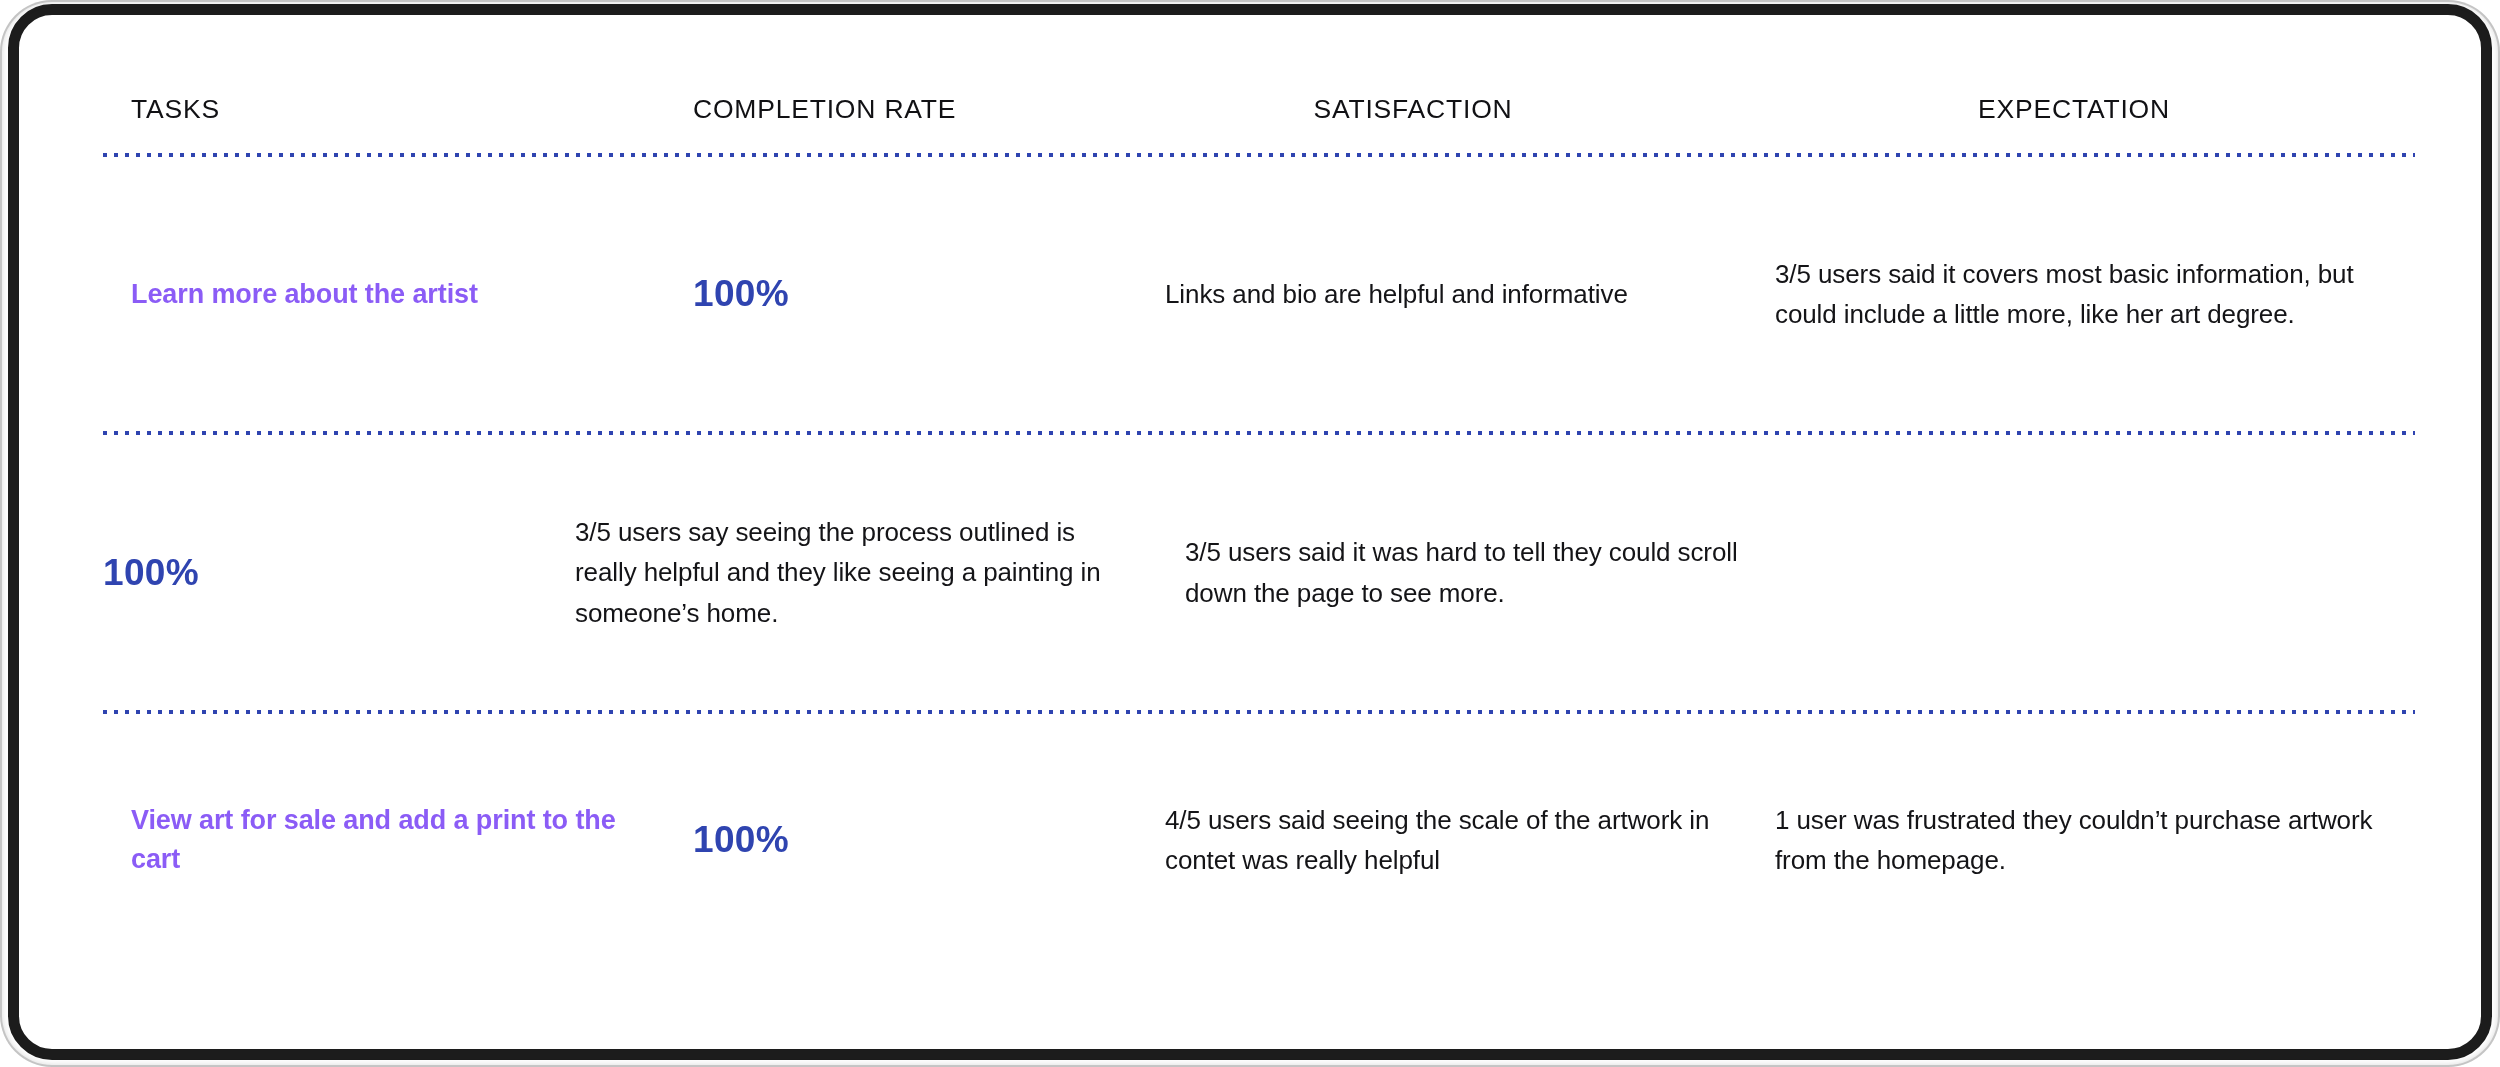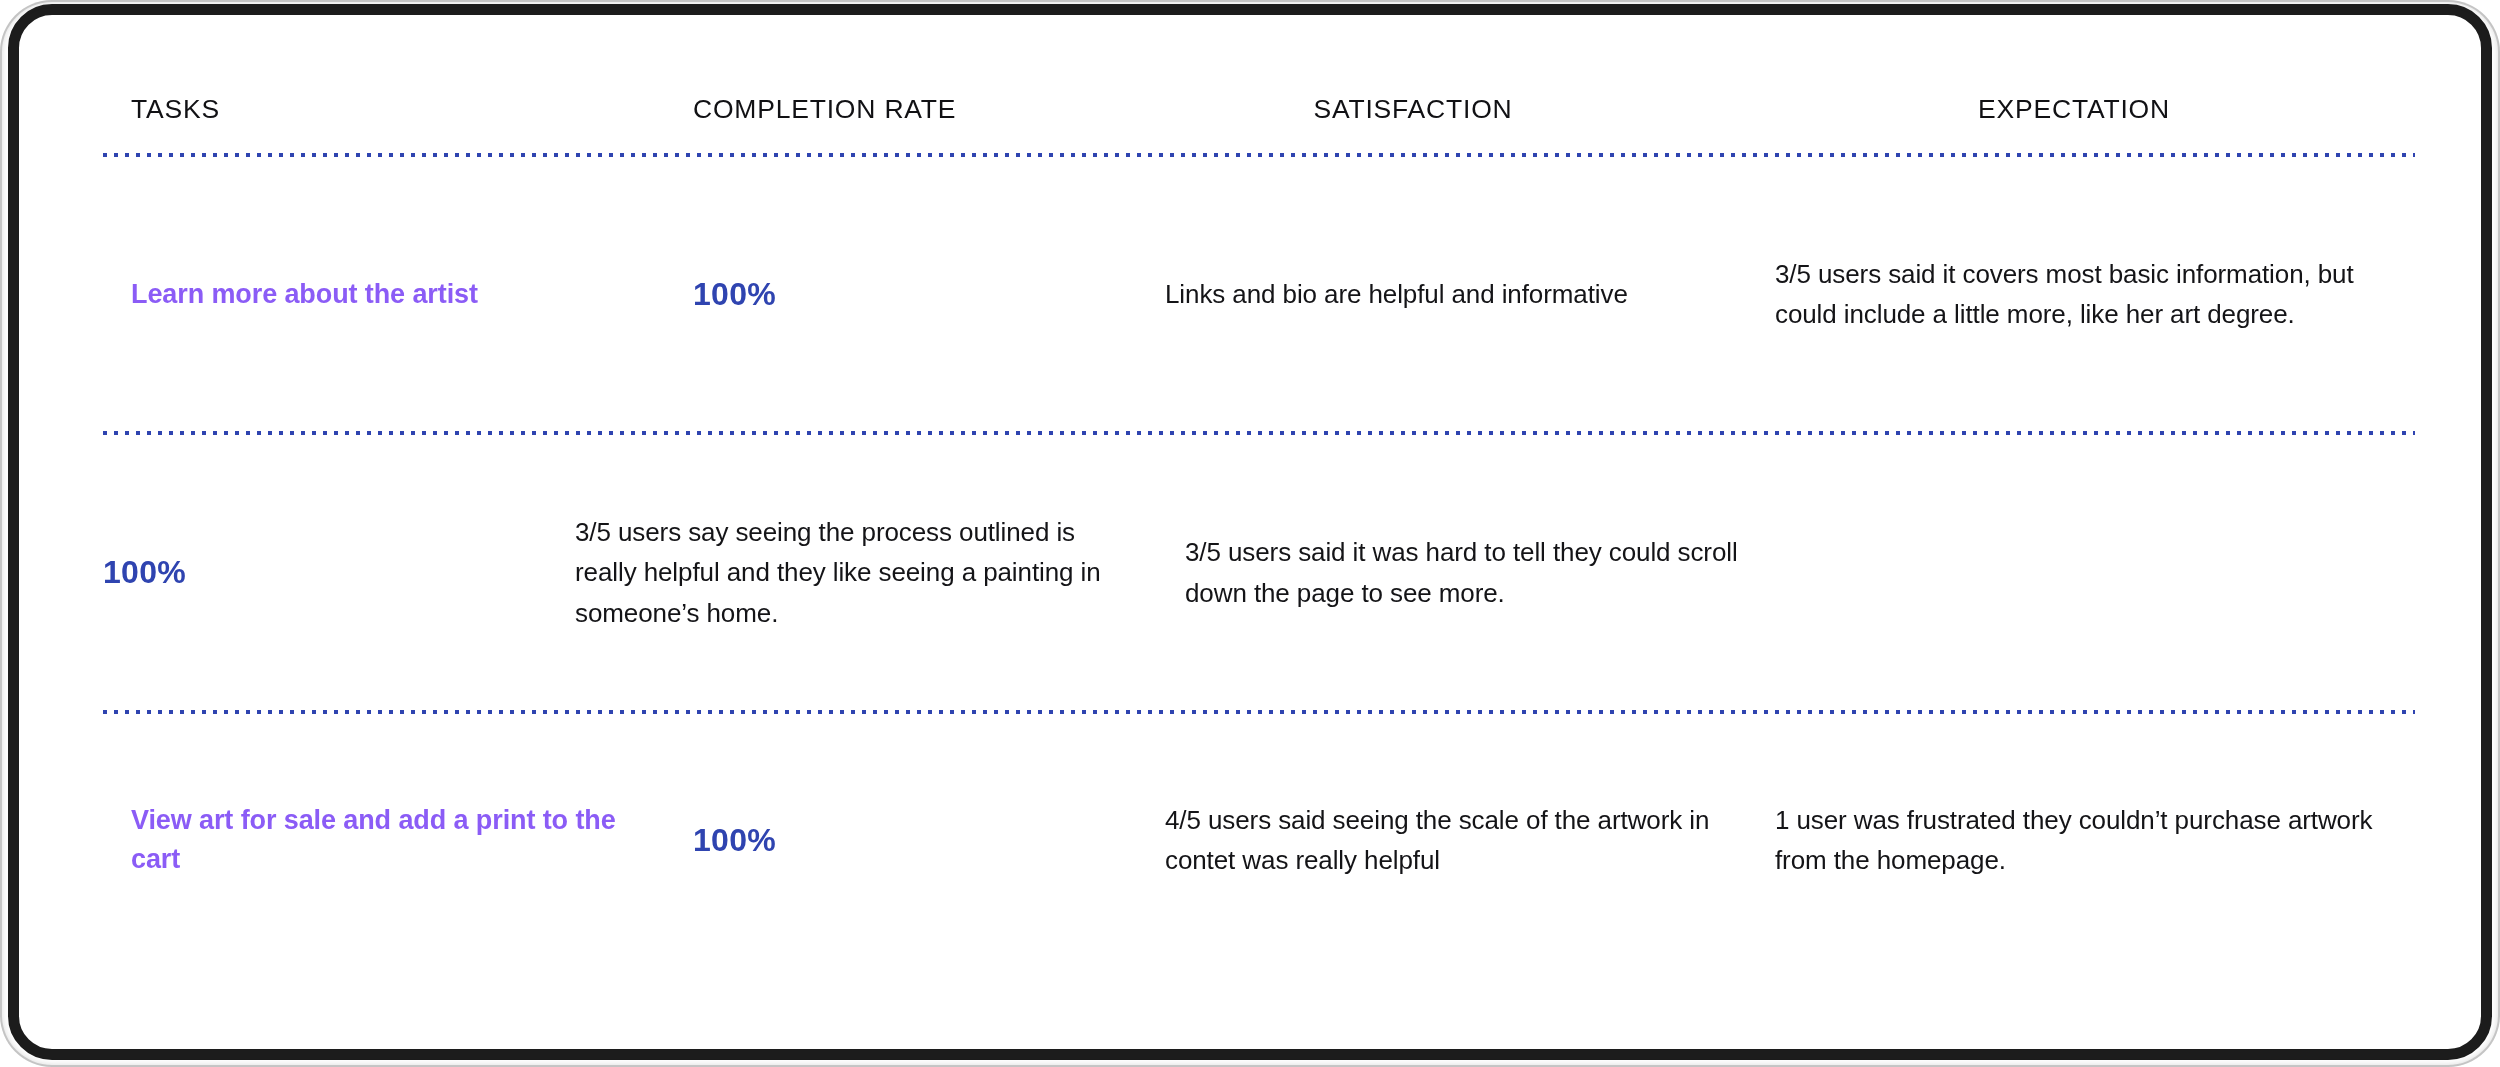--- a/index.html
+++ b/index.html
@@ -98,21 +98,21 @@
     font-size: 27px;
     font-weight: 700;
     line-height: 1.44;
     color: #8b5cf6;
     letter-spacing: -0.1px;
   }
 
   .rate-text {
     width: 100%;
     justify-content: center;
-    font-size: 32px;
+    font-size: 37px;
     font-weight: 700;
     color: #2f44b0;
     letter-spacing: 0.3px;
   }
 
   .para {
     font-size: 26px;
     font-weight: 400;
     line-height: 1.55;
     color: #141417;

